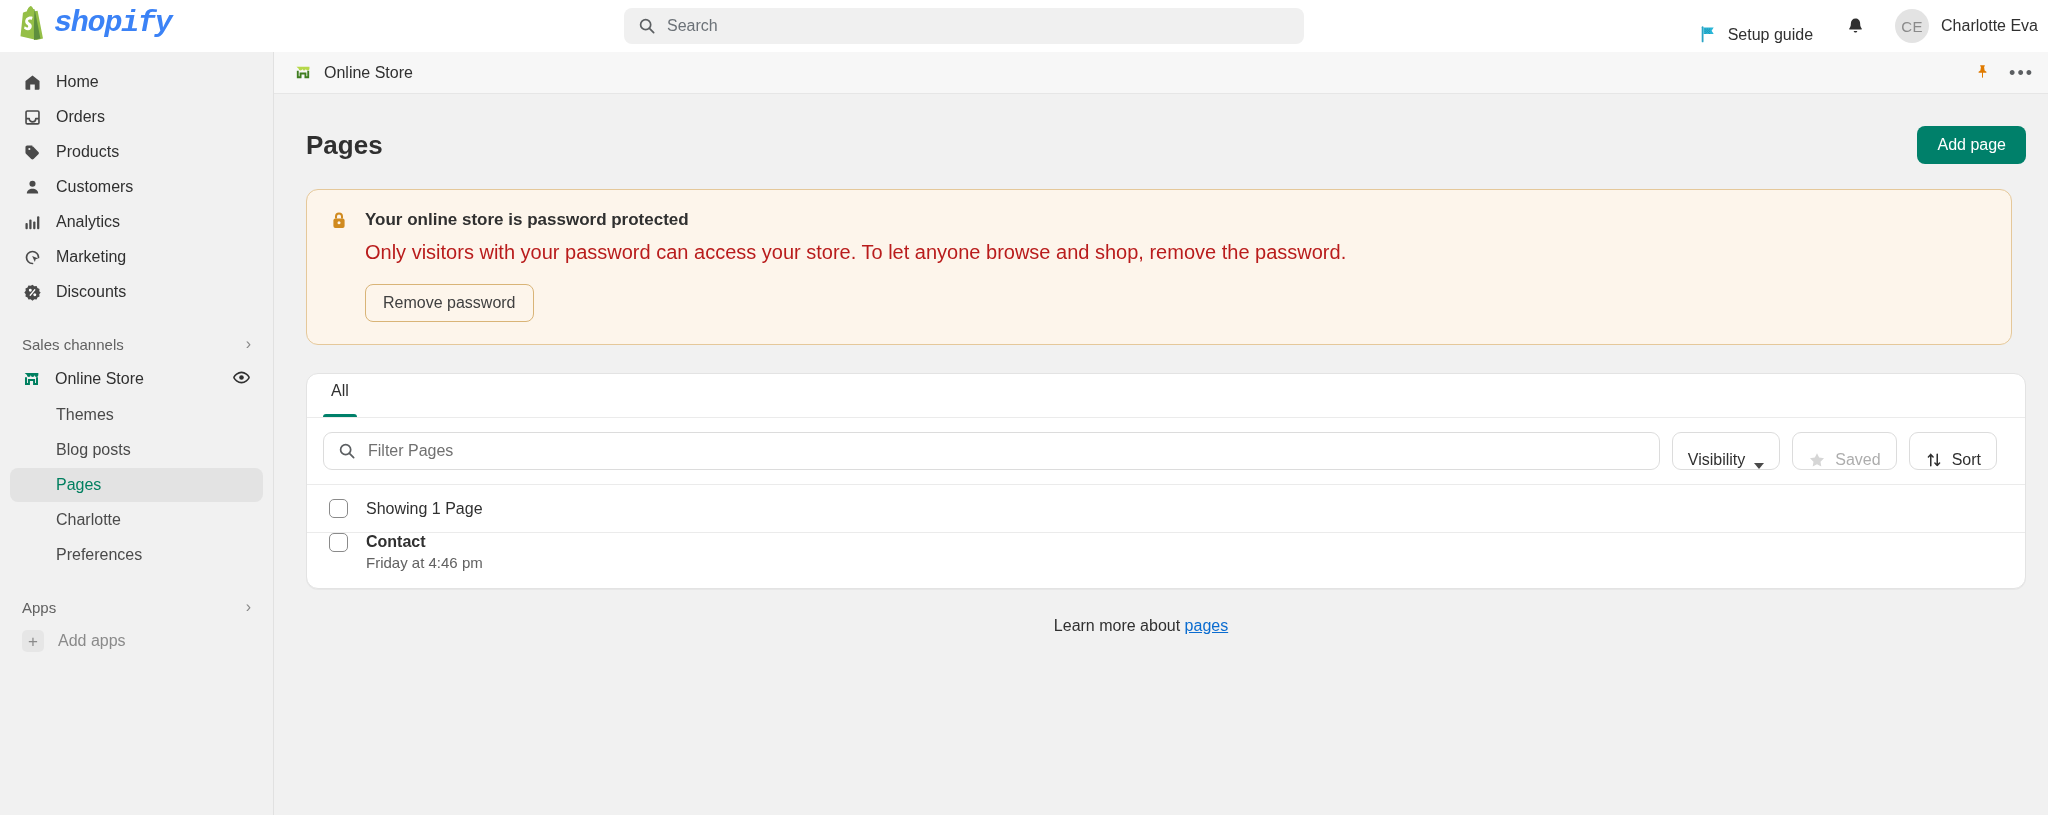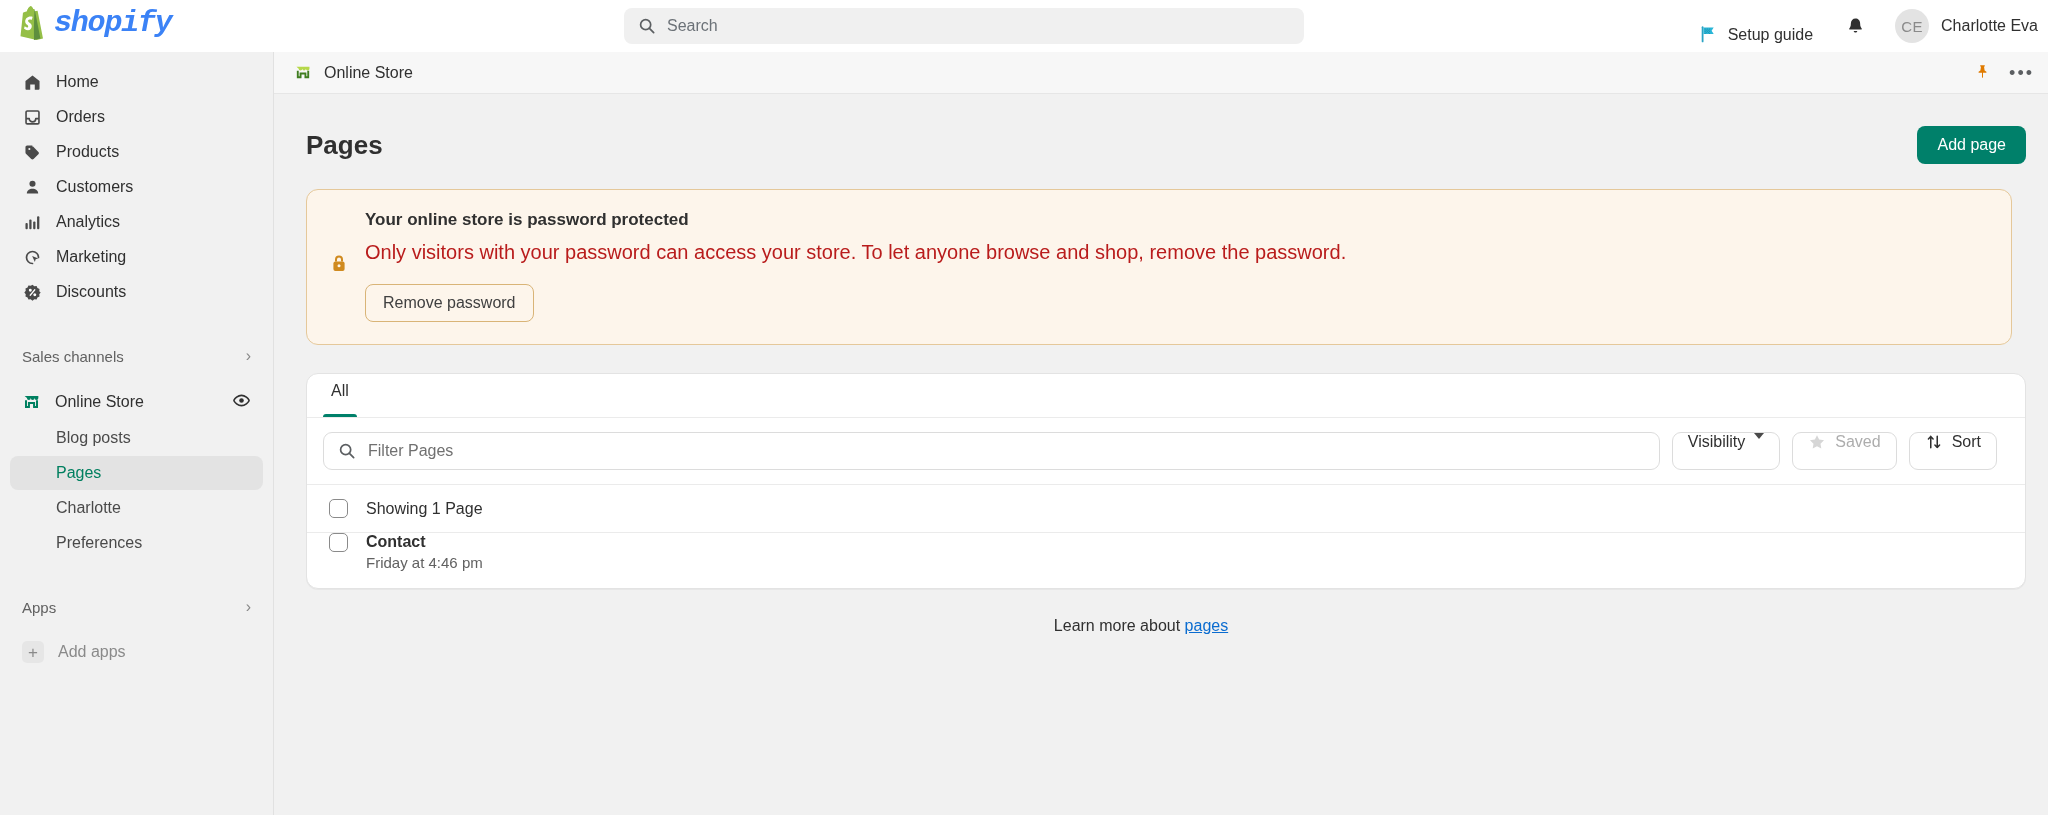--- a/index.html
+++ b/index.html
@@ -105,21 +105,21 @@
     padding-left: 12px;
     border-radius: 8px;
     gap: 14px;
     cursor: pointer;
   }
   .nav-item .ico { width: 20px; height: 20px; display:flex; align-items:center; justify-content:center; }
   .nav-item .lbl { font-size: 16px; color: #303030; }
 
   .section-head {
     display: flex; align-items: center; justify-content: space-between;
-    margin: 12px 10px; padding: 0 12px 0 12px;
+    margin: 0 10px; padding: 0 12px 0 12px;
     height: 32px;
     border-radius: 8px;
     cursor: pointer;
   }
   .section-head .lbl { font-size: 15px; color: #616161; }
   .section-head .chev { color: #8a8a8a; font-size: 16px; line-height: 1; }
 
   .channel-row {
     display: flex; align-items: center; justify-content: space-between;
     height: 36px;
@@ -205,21 +205,20 @@
 
   
   .banner {
     margin: 23px 36px 0 32px;
     background: #fdf5eb;
     border: 1px solid #e5c89a;
     border-radius: 12px;
     padding: 20px 22px 22px 22px;
     display: flex;
     gap: 16px;
-    align-items: center;
   }
   .banner-body { flex: 1; }
   .banner-title {
     font-size: 17px; font-weight: bold; color: #303030;
     margin-bottom: 9px;
   }
   .banner-text { font-size: 20px; color: #b91c1c; line-height: 1.35; }
   .btn-banner {
     margin-top: 18px;
     background: transparent;
@@ -280,21 +279,21 @@
     background: #fff;
     cursor: text;
   }
   .filter-input .ph { font-size: 16px; color: #707070; }
 
   .fbtn {
     height: 38px;
     border: 1px solid #dcdcdc;
     border-radius: 9px;
     background: #fff;
-    display: flex; align-items: flex-start; gap: 9px;
+    display: flex; align-items: flex-end; gap: 9px;
     padding: 0 15px;
     font-size: 16px;
     color: #303030;
     cursor: pointer;
     white-space: nowrap;
     font-family: "Liberation Sans", sans-serif;
   }
   .fbtn.muted { color: #adadad; }
   .caret { width:0;height:0;border-left:5px solid transparent;border-right:5px solid transparent;border-top:6px solid #4a4a4a;display:block; }
 
@@ -467,20 +466,23 @@
       <span class="lbl">Online Store</span>
     </span>
     <span>
       <svg width="19" height="19" viewBox="0 0 20 20">
           <path d="M10 4.6c-4 0-7.1 3.4-7.8 4.9-.2.3-.2.7 0 1 .7 1.5 3.8 4.9 7.8 4.9s7.1-3.4 7.8-4.9c.2-.3.2-.7 0-1-.7-1.5-3.8-4.9-7.8-4.9z" fill="none" stroke="#303030" stroke-width="1.7"></path>
           <circle cx="10" cy="10" r="2.4" fill="#303030"></circle>
         </svg>
     </span>
   </div>
 
+  <div class="sub-item">
+    <span class="lbl">Themes</span>
+  </div>
   <div class="sub-item">
     <span class="lbl">Blog posts</span>
   </div>
   <div class="sub-item active">
     <span class="lbl">Pages</span>
   </div>
   <div class="sub-item">
     <span class="lbl">Charlotte</span>
   </div>
   <div class="sub-item">

